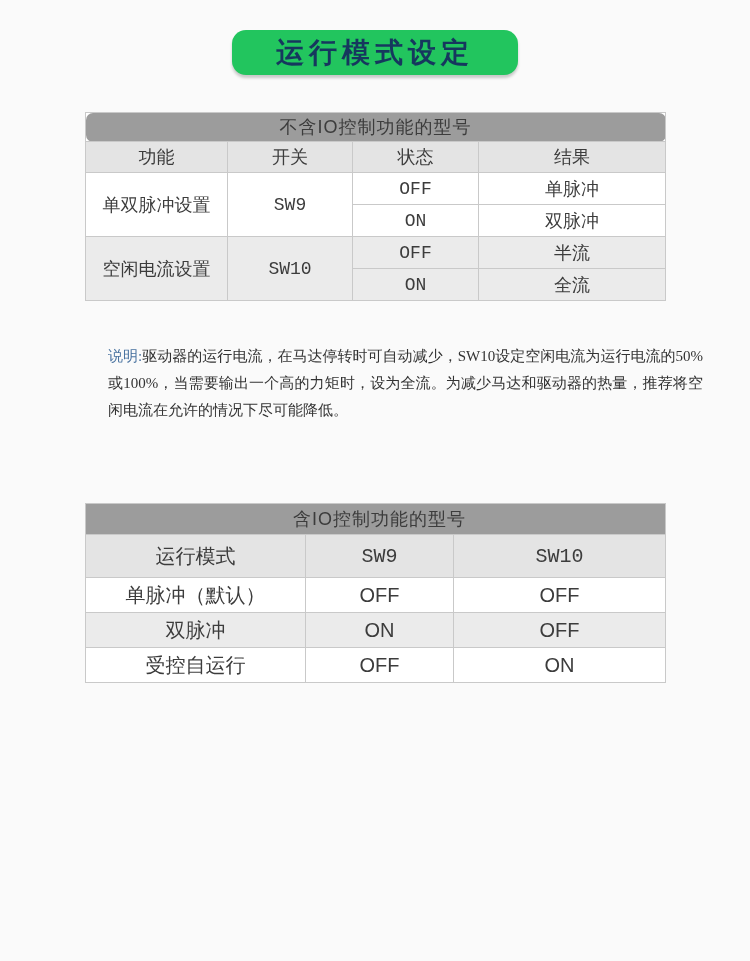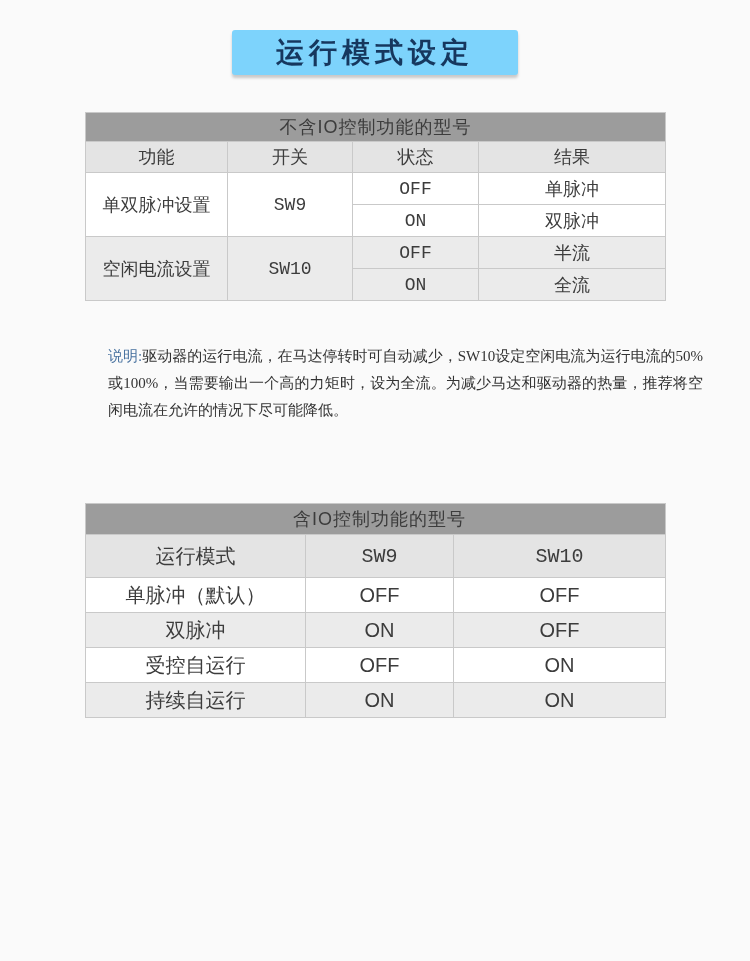--- a/index.html
+++ b/index.html
@@ -6,21 +6,21 @@
   body{
     width:750px;height:961px;
     background:#fafafa;
     font-family:"Liberation Sans",sans-serif;
   }
   .page{position:relative;width:750px;height:961px;overflow:hidden;}
 
   
   .title-pill{
     position:absolute;left:232px;top:30px;width:286px;height:45px;
-    background:#7dd3fc;border-radius:3px;
+    background:#22c55e;border-radius:14px;
     box-shadow:0 3px 3px rgba(0,0,0,0.20);
     color:#16375e;font-size:28px;font-weight:bold;letter-spacing:5px;
     text-align:center;line-height:46px;
   }
 
   
   table.spec{
     position:absolute;left:85px;width:580px;
     border-collapse:collapse;table-layout:fixed;
     background:#fff;
@@ -30,21 +30,21 @@
     font-weight:normal;text-align:center;
     color:#3c3c3c;padding:0;
   }
   .caption-bar th{
     background:#9c9c9c;color:#ffffff;border:1px solid #9c9c9c;
     font-size:18px;letter-spacing:1px;
   }
   .col-head td{background:#e4e4e4;color:#404040;}
 
   #table1{top:112px;}
-  #table1 .caption-bar th{height:28px;}
+  #table1 .caption-bar th{height:28px;border-radius:7px;}
   #table1 .col-head td{height:30px;font-size:18px;}
   #table1 td{height:31px;font-size:18px;font-family:Liberation Mono, monospace;}
   #table1 .grp-b td{background:#ebebeb;}
   #table1 .grp-a td{background:#ffffff;}
 
   #table2{top:503px;}
   #table2 .caption-bar th{height:30px;padding-left:8px;}
   #table2 .col-head td{height:42px;font-size:20px;font-family:Liberation Mono, monospace;}
   #table2 td{height:34px;font-size:20px;}
   #table2 tr.even td{background:#ffffff;}
@@ -134,22 +134,17 @@
     <tr class="odd">
       <td>双脉冲</td>
       <td>ON</td>
       <td>OFF</td>
     </tr>
     <tr class="even">
       <td>受控自运行</td>
       <td>OFF</td>
       <td>ON</td>
     </tr>
-    <tr class="odd">
-      <td>持续自运行</td>
-      <td>ON</td>
-      <td>ON</td>
-    </tr>
   </tbody>
     </table>
 
 
 </div>
 
 </body></html>

